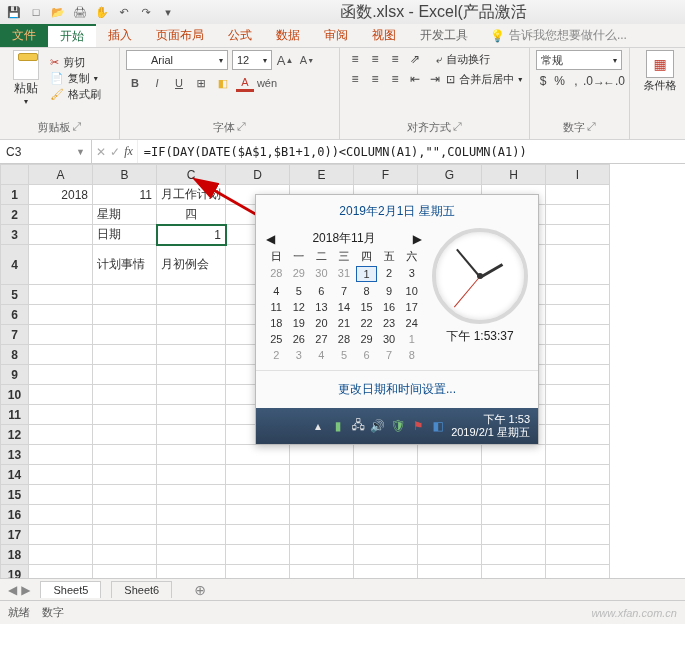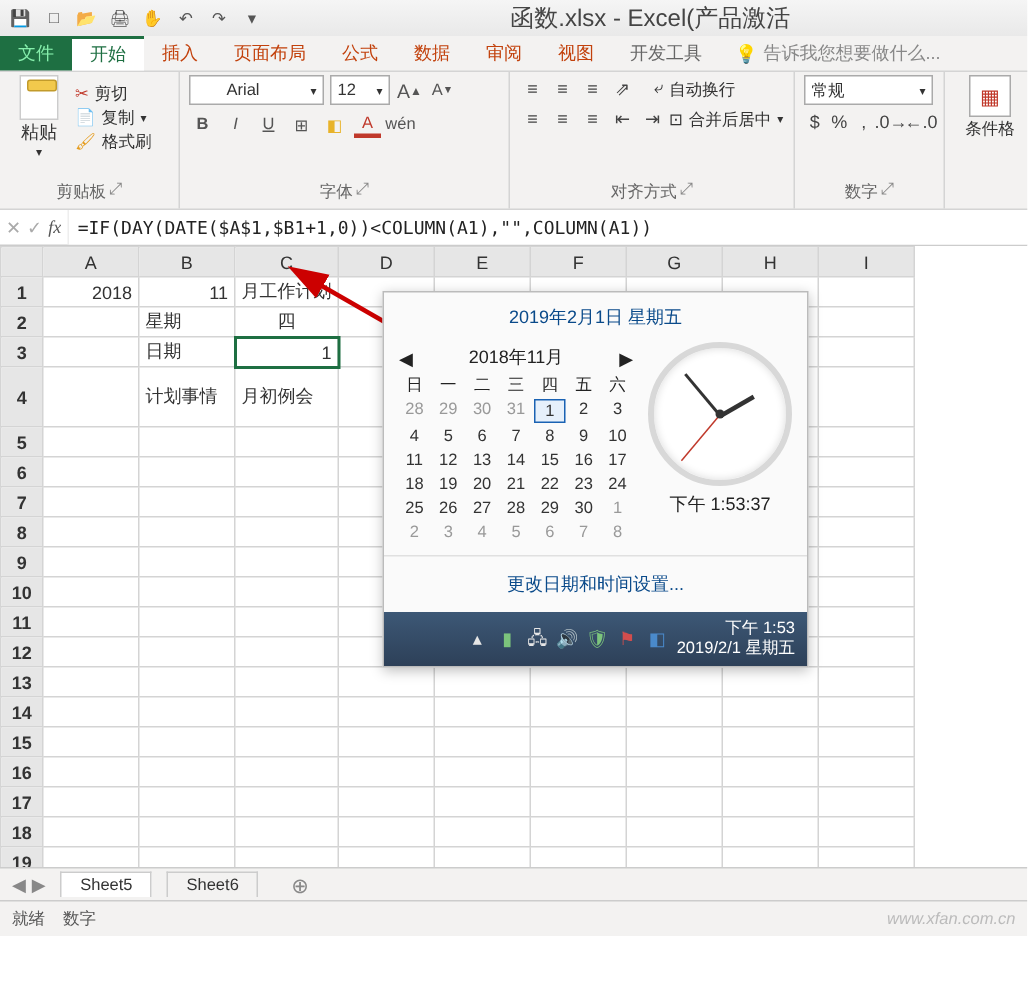--- a/index.html
+++ b/index.html
@@ -7,21 +7,21 @@
 
   
   .titlebar { height: 24px; background: linear-gradient(#f5f5f5,#e9e9e9); display: flex; align-items: center; }
   .qat { display: flex; gap: 2px; padding: 0 4px; }
   .qat .btn { width: 20px; height: 20px; display: flex; align-items: center; justify-content: center; color: #555; }
   .title { flex: 1; text-align: center; color: #444; font-size: 16px; }
 
   
   .tabs { height: 24px; background: #f3f2f1; display: flex; align-items: stretch; border-bottom: 1px solid #d4d4d4; }
   .tab { padding: 0 12px; display: flex; align-items: center; font-size: 12px; color: #c2410c; cursor: pointer; }
-  .tab.file { background: #1e6f42; color: #86efac; }
+  .tab.file { background: #1e6f42; color: #fdba74; }
   .tab.active { background: #fff; color: #1e6f42; border-top: 2px solid #1e6f42; }
   .dev { color: #666; }
   .tell { color: #888; display: flex; align-items: center; gap: 4px; padding-left: 10px; }
 
   
   .ribbon { height: 92px; background: #f3f2f1; display: flex; border-bottom: 1px solid #d4d4d4; }
   .group { border-right: 1px solid #d4d4d4; padding: 2px 6px; display: flex; flex-direction: column; justify-content: space-between; }
   .group-label { color: #666; font-size: 11px; padding-bottom: 2px; display:flex; justify-content:center; gap:2px;}
   .gl-launcher { color:#888; }
   .clipboard-main { display: flex; align-items: center; gap: 4px; }
@@ -29,21 +29,21 @@
   .paste-icon { width: 26px; height: 30px; background: #fff; border: 1px solid #ccc; position:relative; }
   .paste-icon::before { content:""; position:absolute; top:2px; left:4px; width:18px; height:6px; background:#f2c94c; border-radius:2px; border:1px solid #c29b2b;}
   .clip-btns { display: flex; flex-direction: column; gap: 1px; }
   .clip-btn { display: flex; align-items: center; gap: 4px; font-size: 11px; color:#333; }
   .scissors { color:#c0392b; }
   .copy { color:#e59b1a; }
   .brush { color:#e59b1a; }
 
   .font-row { display: flex; gap: 4px; align-items: center; }
   .combo { background:#fff; border:1px solid #aaa; height:20px; display:flex; align-items:center; padding:0 4px; font-size:11px; color:#333;}
-  .font-name { width:90px;padding-left:24px; }
+  .font-name { width:102px;padding-left:24px; }
   .font-size { width:40px; }
   .btn { width:18px; height:18px; display:flex; align-items:center; justify-content:center; color:#555; font-size:11px;}
   .font-row2 { display:flex; gap:4px; margin-top:4px; align-items:center; }
   .bold { font-weight:bold; } .ital { font-style:italic; } .ul { text-decoration:underline; }
 
   .align-main { display:flex; flex-direction:column; gap:2px; }
   .align-row { display:flex; gap:2px; align-items:center;}
   .icon-sq { width:18px; height:18px; border:1px solid transparent; display:flex; align-items:center; justify-content:center; color:#444;}
   .wrap-btn { display:flex; align-items:center; gap:4px; font-size:11px; }
 
@@ -258,20 +258,24 @@
   <div class="group" style="width:48px; border-right:none;">
     <div class="cf">
       <div class="cf-icon">▦</div>
       <span>条件格</span>
     </div>
     <div class="group-label"></div>
   </div>
 </div>
 
 <div class="formula-area">
+  <div class="name-box">
+    <span>C3</span>
+    <span class="name-dd">▼</span>
+  </div>
   <div class="fx-btns">
     <span style="color:#aaa;">✕</span>
     <span style="color:#aaa;">✓</span>
     <span class="fx">fx</span>
   </div>
   <div class="formula-input">=IF(DAY(DATE($A$1,$B1+1,0))&lt;COLUMN(A1),"",COLUMN(A1))</div>
 </div>
 
 <div class="grid-area">
   <table class="grid">

